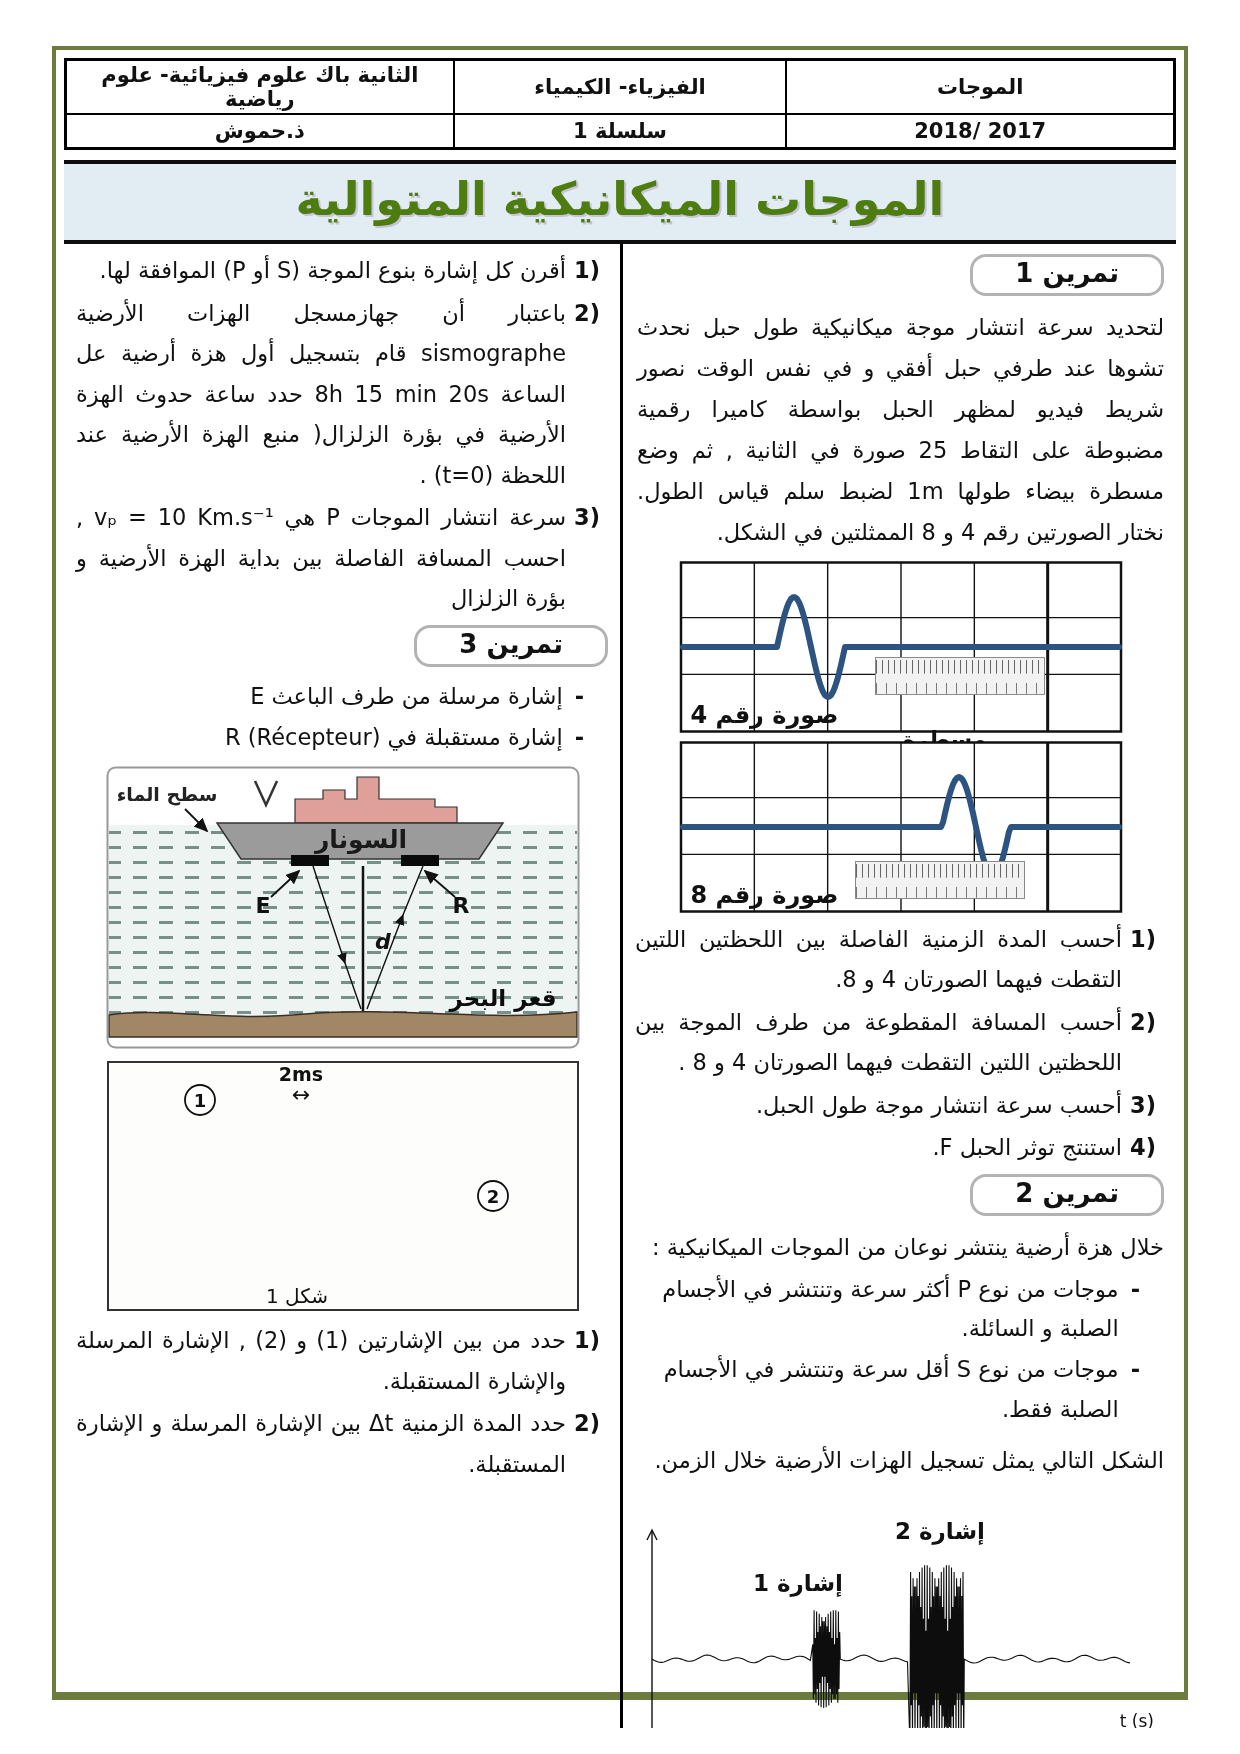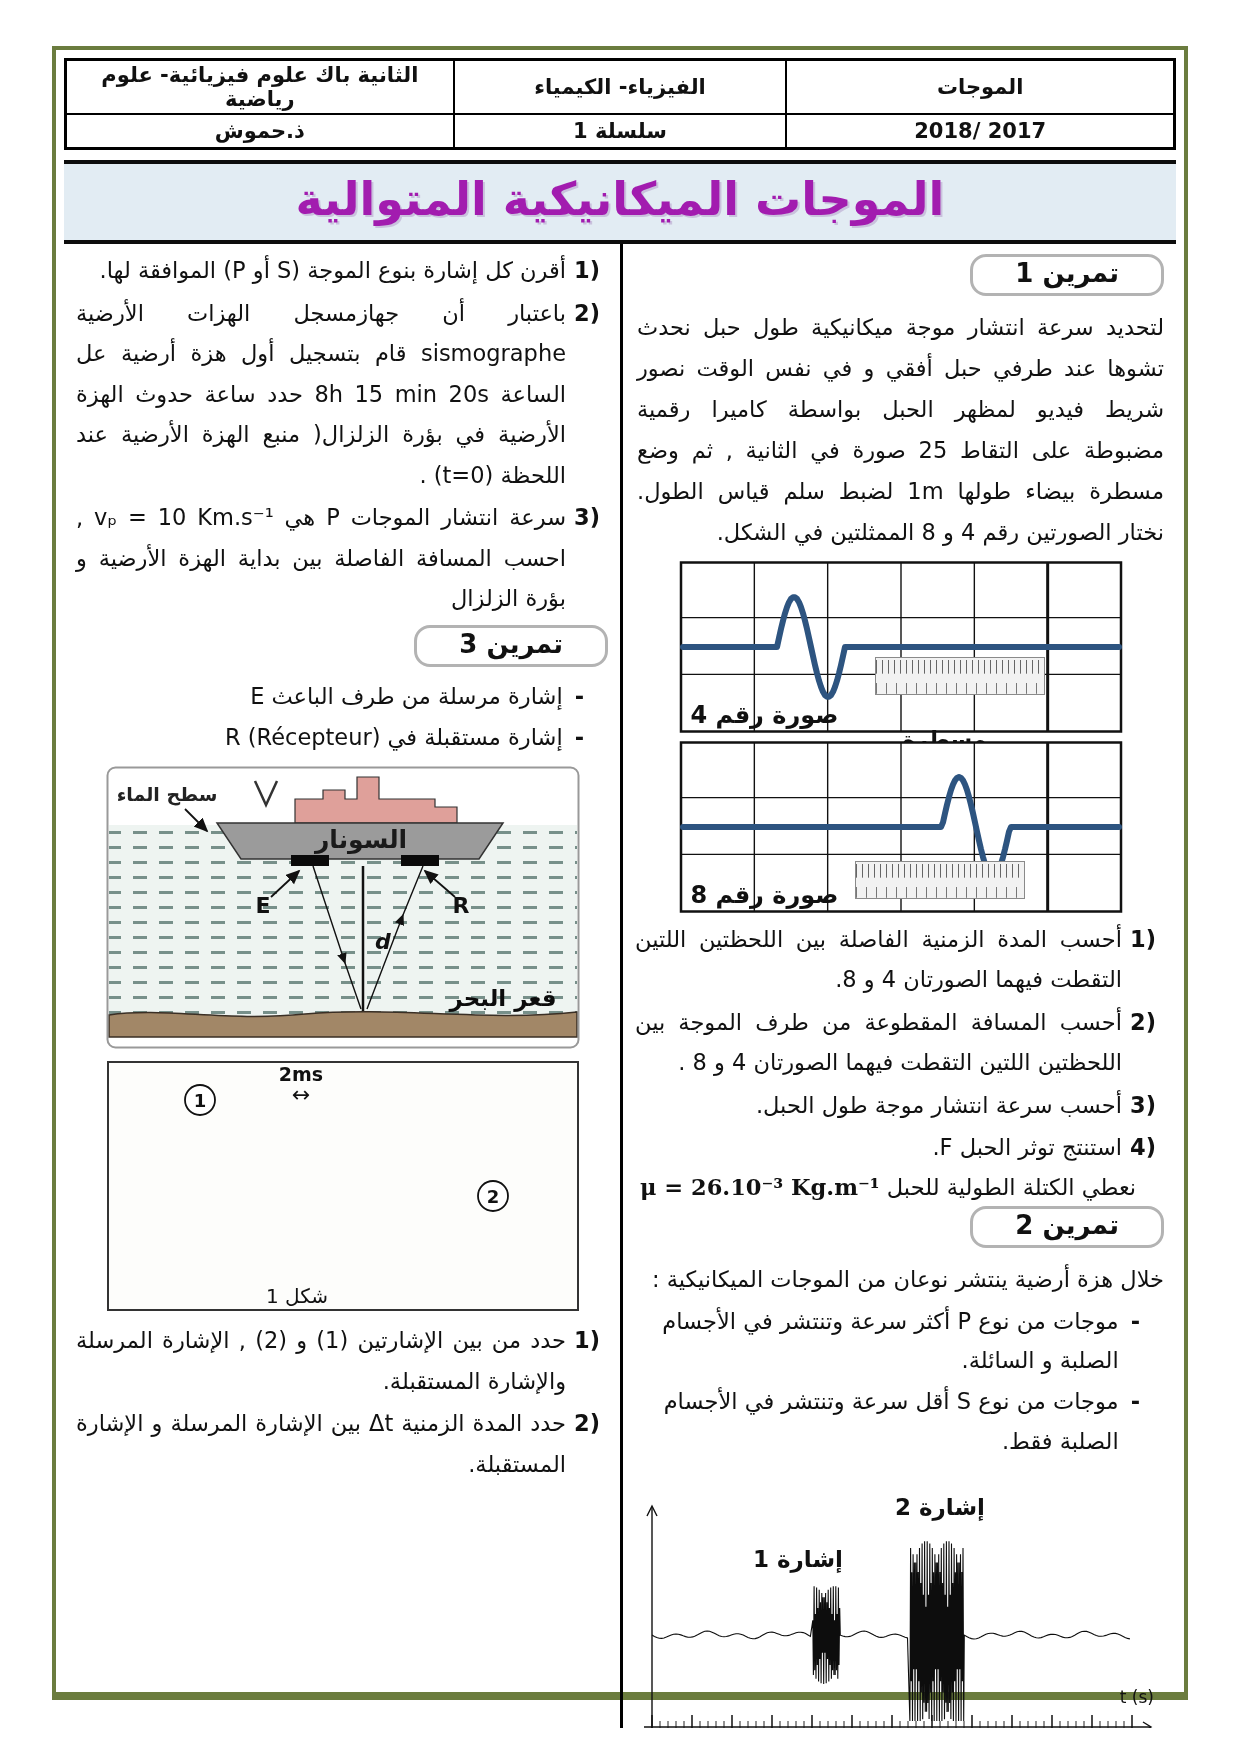--- a/index.html
+++ b/index.html
@@ -5,21 +5,21 @@
   html,body{margin:0;padding:0;background:#ffffff;}
   body{width:1240px;height:1754px;position:relative;font-family:"DejaVu Sans",sans-serif;direction:rtl;color:#111;}
   .sheet{position:absolute;left:52px;top:46px;width:1136px;height:1654px;box-sizing:border-box;
          border:4px solid #6b7c3e;border-bottom-width:8px;background:#fff;padding:8px 8px 0 8px;}
   
   table.hdr{width:100%;border-collapse:collapse;border:3px solid #000;}
   table.hdr td{border:2px solid #000;text-align:center;font-weight:bold;font-size:21px;padding:2px 6px;height:28px;}
   
   .banner{margin-top:10px;border-top:4px solid #0d0d0d;border-bottom:4px solid #0d0d0d;background:#e2ecf3;
           text-align:center;padding:8px 0 14px 0;}
-  .banner .t{font-size:46px;font-weight:bold;color:#a21caf;text-shadow:2px 2px 0 #c9c2dd;}
+  .banner .t{font-size:46px;font-weight:bold;color:#4d7c0f;text-shadow:2px 2px 0 #c9c2dd;}
   
   .cols{display:flex;direction:rtl;height:1484px;overflow:hidden;}
   .col{width:50%;box-sizing:border-box;padding:4px 10px 0 12px;overflow:hidden;}
   .col.right{border-left:3px solid #000;}
   .badge{width:fit-content;margin:6px 2px 10px auto;border:3px solid #b3b3b3;border-radius:16px;
          padding:1px 42px 5px 42px;font-size:26px;font-weight:bold;background:#fff;}
   .badge.b3{}
   p.body{font-size:22.5px;line-height:1.82;text-align:justify;margin:11px 2px 8px 2px;}
   .q{display:flex;gap:8px;font-size:22.5px;line-height:1.8;text-align:justify;margin:2px 0;}
   .q .n{font-weight:bold;direction:ltr;min-width:36px;text-align:left;flex:0 0 auto;}
@@ -115,35 +115,32 @@
         <span class="x">أحسب المسافة المقطوعة من طرف الموجة بين اللحظتين اللتين التقطت فيهما الصورتان 4 و 8 .</span>
       </div>
       <div class="q">
         <span class="n">3)</span>
         <span class="x">أحسب سرعة انتشار موجة طول الحبل.</span>
       </div>
       <div class="q">
         <span class="n">4)</span>
         <span class="x">استنتج توثر الحبل F.</span>
       </div>
-      <div class="given">
-        <span>نعطي الكتلة الطولية للحبل</span>
-        <span class="formula">μ = 26.10⁻³ Kg.m⁻¹</span>
-      </div>
 
       <div class="badge">تمرين 2</div>
       <p class="body" style="margin-bottom:2px;">خلال هزة أرضية ينتشر نوعان من الموجات الميكانيكية :</p>
       <div class="bul">
         <span class="d">-</span>
         <span>موجات من نوع P أكثر سرعة وتنتشر في الأجسام الصلبة و السائلة.</span>
       </div>
       <div class="bul">
         <span class="d">-</span>
         <span>موجات من نوع S أقل سرعة وتنتشر في الأجسام الصلبة فقط.</span>
       </div>
+      <p class="body">الشكل التالي يمثل تسجيل الهزات الأرضية خلال الزمن.</p>
 
       <div class="fig-seismo">
         <svg id="seismo" width="544" height="312" viewBox="0 0 544 312">
             <polyline points="30.0,170.0 32.4,171.4 34.8,172.6 37.2,173.3 39.6,173.4 42.0,173.0 44.4,172.1 46.8,171.1 49.2,170.1 51.6,169.3 54.0,169.1 56.4,169.3 58.8,169.9 61.2,170.8 63.6,171.6 66.0,172.2 68.4,172.3 70.8,171.9 73.2,171.0 75.6,169.8 78.0,168.4 80.4,167.2 82.8,166.3 85.2,166.0 87.6,166.3 90.0,167.2 92.4,168.3 94.8,169.6 97.2,170.8 99.6,171.5 102.0,171.8 104.4,171.5 106.8,170.9 109.2,170.1 111.6,169.3 114.0,168.8 116.4,168.8 118.8,169.3 121.2,170.1 123.6,171.3 126.0,172.4 128.4,173.3 130.8,173.8 133.2,173.6 135.6,172.9 138.0,171.7 140.4,170.3 142.8,168.9 145.2,167.8 147.6,167.2 150.0,167.1 152.4,167.5 154.8,168.4 157.2,169.3 159.6,170.2 162.0,170.7 164.4,170.8 166.8,170.4 169.2,169.6 171.6,168.7 174.0,167.8 176.4,167.2 178.8,167.2 181.2,167.6 183.6,168.6 186.0,170.0 188.4,171.4 190.8,155.3 191.4,209.9 192.1,121.3 192.7,205.3 193.4,149.0 194.0,213.8 194.6,122.4 195.3,199.9 195.9,143.0 196.6,216.6 197.2,124.7 197.8,194.0 198.5,137.3 199.1,218.3 199.8,128.0 200.4,187.8 201.0,132.3 201.7,218.9 202.3,132.3 203.0,187.8 203.6,128.0 204.2,218.3 204.9,137.3 205.5,194.0 206.2,124.7 206.8,216.6 207.4,143.0 208.1,199.9 208.7,122.4 209.4,213.8 210.0,149.0 210.6,205.3 211.3,121.3 211.9,210.0 212.6,155.3 213.2,209.9 213.8,121.3 214.5,205.3 215.1,149.1 215.8,213.8 216.4,122.4 217.0,199.9 217.7,143.0 218.3,170.2 220.7,171.0 223.1,171.6 225.5,171.7 227.9,171.4 230.3,170.5 232.7,169.3 235.1,168.1 237.5,166.9 239.9,166.2 242.3,166.0 244.7,166.5 247.1,167.4 249.5,168.7 251.9,170.1 254.3,171.3 256.7,172.1 259.1,172.4 261.5,172.2 263.9,171.5 266.3,170.6 268.7,169.8 271.1,169.2 273.5,169.1 275.9,169.5 278.3,170.2 280.7,171.3 283.1,172.3 285.5,173.0 287.9,256.0 288.6,82.9 289.2,216.2 289.8,107.2 290.5,256.0 291.1,89.3 291.8,204.3 292.4,97.5 293.0,256.0 293.7,97.5 294.3,204.3 295.0,89.3 295.6,256.0 296.2,107.1 296.9,216.2 297.5,82.9 298.2,256.0 298.8,118.0 299.4,227.5 300.1,78.5 300.7,254.2 301.4,129.7 302.0,237.8 302.6,76.3 303.3,246.8 303.9,141.8 304.6,246.8 305.2,76.3 305.8,237.9 306.5,129.7 307.1,254.1 307.8,78.5 308.4,227.6 309.0,118.1 309.7,256.0 310.3,82.9 311.0,216.2 311.6,107.2 312.2,256.0 312.9,89.3 313.5,204.3 314.2,97.5 314.8,256.0 315.4,97.4 316.1,204.2 316.7,89.3 317.4,256.0 318.0,107.1 318.6,216.2 319.3,82.9 319.9,256.0 320.6,118.0 321.2,227.5 321.8,78.5 322.5,254.2 323.1,129.7 323.8,237.8 324.4,76.3 325.0,246.9 325.7,141.8 326.3,246.8 327.0,76.3 327.6,237.9 328.2,129.7 328.9,254.1 329.5,78.5 330.2,227.6 330.8,118.1 331.4,256.0 332.1,82.9 332.7,216.2 333.4,107.2 334.0,256.0 334.6,89.3 335.3,204.3 335.9,97.5 336.6,256.0 337.2,97.4 337.8,204.2 338.5,89.3 339.1,256.0 339.8,107.1 340.4,216.2 341.0,82.9 341.7,256.0 342.3,170.1 344.7,171.5 347.1,172.7 349.5,173.6 351.9,174.0 354.3,173.7 356.7,173.0 359.1,171.8 361.5,170.5 363.9,169.3 366.3,168.5 368.7,168.2 371.1,168.3 373.5,168.9 375.9,169.7 378.3,170.5 380.7,171.1 383.1,171.2 385.5,170.8 387.9,170.0 390.3,168.9 392.7,167.7 395.1,166.8 397.5,166.3 399.9,166.4 402.3,167.0 404.7,168.2 407.1,169.6 409.5,171.0 411.9,172.1 414.3,172.8 416.7,173.0 419.1,172.6 421.5,171.8 423.9,170.8 426.3,169.9 428.7,169.4 431.1,169.2 433.5,169.5 435.9,170.3 438.3,171.2 440.7,172.1 443.1,172.7 445.5,172.8 447.9,172.4 450.3,171.5 452.7,170.2 455.1,168.7 457.5,167.4 459.9,166.5 462.3,166.2 464.7,166.4 467.1,167.2 469.5,168.3 471.9,169.5 474.3,170.5 476.7,171.2 479.1,171.3 481.5,171.0 483.9,170.4 486.3,169.5 488.7,168.8 491.1,168.4 493.5,168.4 495.9,169.0 498.3,170.0 500.7,171.2 503.1,172.4 505.5,173.4 507.9,173.9" fill="none" stroke="#0d0d0d" stroke-width="1.1"></polyline>
             <text x="510" y="289" text-anchor="middle" font-size="15" fill="#111">120</text>
             <line x1="510" y1="250" x2="510" y2="268" stroke="#111" stroke-width="1.5"></line>
             <text x="470" y="289" text-anchor="middle" font-size="15" fill="#111">110</text>
             <line x1="470" y1="250" x2="470" y2="268" stroke="#111" stroke-width="1.5"></line>
             <text x="430" y="289" text-anchor="middle" font-size="15" fill="#111">100</text>
             <line x1="430" y1="250" x2="430" y2="268" stroke="#111" stroke-width="1.5"></line>

